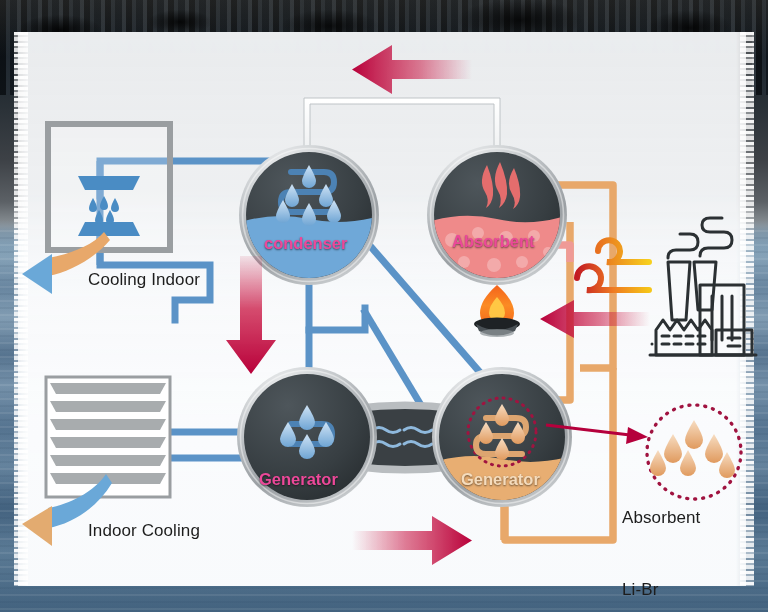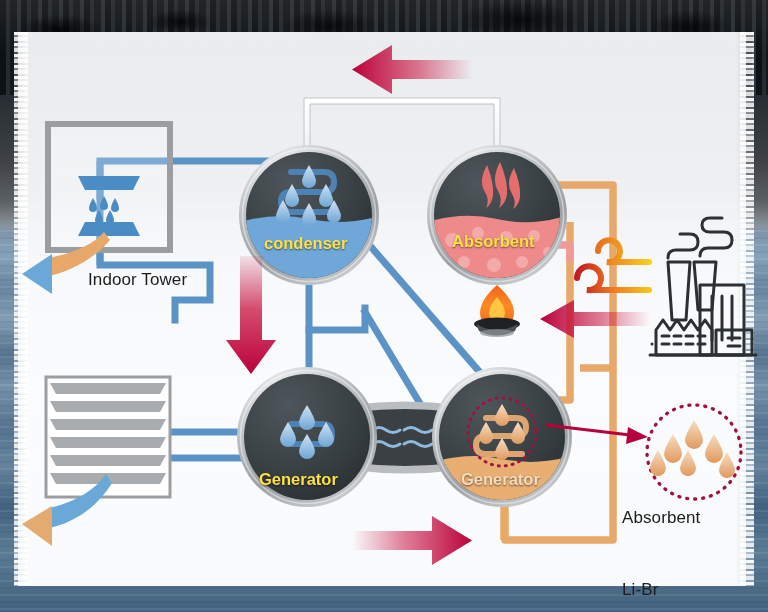--- a/index.html
+++ b/index.html
@@ -102,21 +102,21 @@
     position:absolute;
     color:#1d1d1d;
     font-size:17px;
     font-family:"Liberation Sans", sans-serif;
     white-space:nowrap;
     letter-spacing:.1px;
   }
   .lbl.center { text-align:left; }
   .vessel-lbl {
     position:absolute;
-    color:#fde047;
+    color:#ec4899;
     font-size:16.5px;
     font-weight:bold;
     text-shadow:0 1px 2px rgba(0,0,0,.55);
     white-space:nowrap;
     font-family:"Liberation Sans", sans-serif;
   }
   .vessel-lbl.tan { color:#f5dcbd; }
 </style>
 </head>
 <body>
@@ -255,38 +255,39 @@
         <path d="M 99 210 q 4 7 4 10 a 4 4 0 0 1 -8 0 q 0 -3 4 -10 Z"></path>
         <path d="M 110 210 q 4 7 4 10 a 4 4 0 0 1 -8 0 q 0 -3 4 -10 Z"></path>
       </g>
     </g>
 
     <g>
       <path d="M 110 240 C 95 258 70 272 48 276 L 48 258 C 70 254 92 246 104 232 Z" fill="#e8a86a"></path>
       <path d="M 52 254 L 52 294 L 22 274 Z" fill="#6aa8d8"></path>
     </g>
   </svg>
-  <div class="lbl" style="left:88px; top:270px;">Indoor Tower</div>
+  <div class="lbl" style="left:88px; top:270px;">Cooling Indoor</div>
 
   <svg class="layer">
     <rect x="46" y="377" width="124" height="120" fill="#ffffff" stroke="#9a9ea1" stroke-width="3"></rect>
     <g fill="#a8acae">
       <path d="M 50 383 L 166 383 L 160 394 L 56 394 Z"></path>
       <path d="M 50 401 L 166 401 L 160 412 L 56 412 Z"></path>
       <path d="M 50 419 L 166 419 L 160 430 L 56 430 Z"></path>
       <path d="M 50 437 L 166 437 L 160 448 L 56 448 Z"></path>
       <path d="M 50 455 L 166 455 L 160 466 L 56 466 Z"></path>
       <path d="M 50 473 L 166 473 L 160 484 L 56 484 Z"></path>
     </g>
 
     <g>
       <path d="M 112 483 C 97 508 72 524 48 528 L 48 508 C 70 504 94 492 106 474 Z" fill="#6aa8d8"></path>
       <path d="M 52 506 L 52 546 L 22 524 Z" fill="#e3ab70"></path>
     </g>
   </svg>
+  <div class="lbl" style="left:88px; top:521px;">Indoor Cooling</div>
 
   <svg class="layer">
     <defs>
       <clipPath id="clipCondenser">
           <circle cx="309" cy="215" r="63"></circle>
         </clipPath>
       <clipPath id="clipGenerator">
           <circle cx="497" cy="215" r="63"></circle>
         </clipPath>
       <clipPath id="clipEvap">

